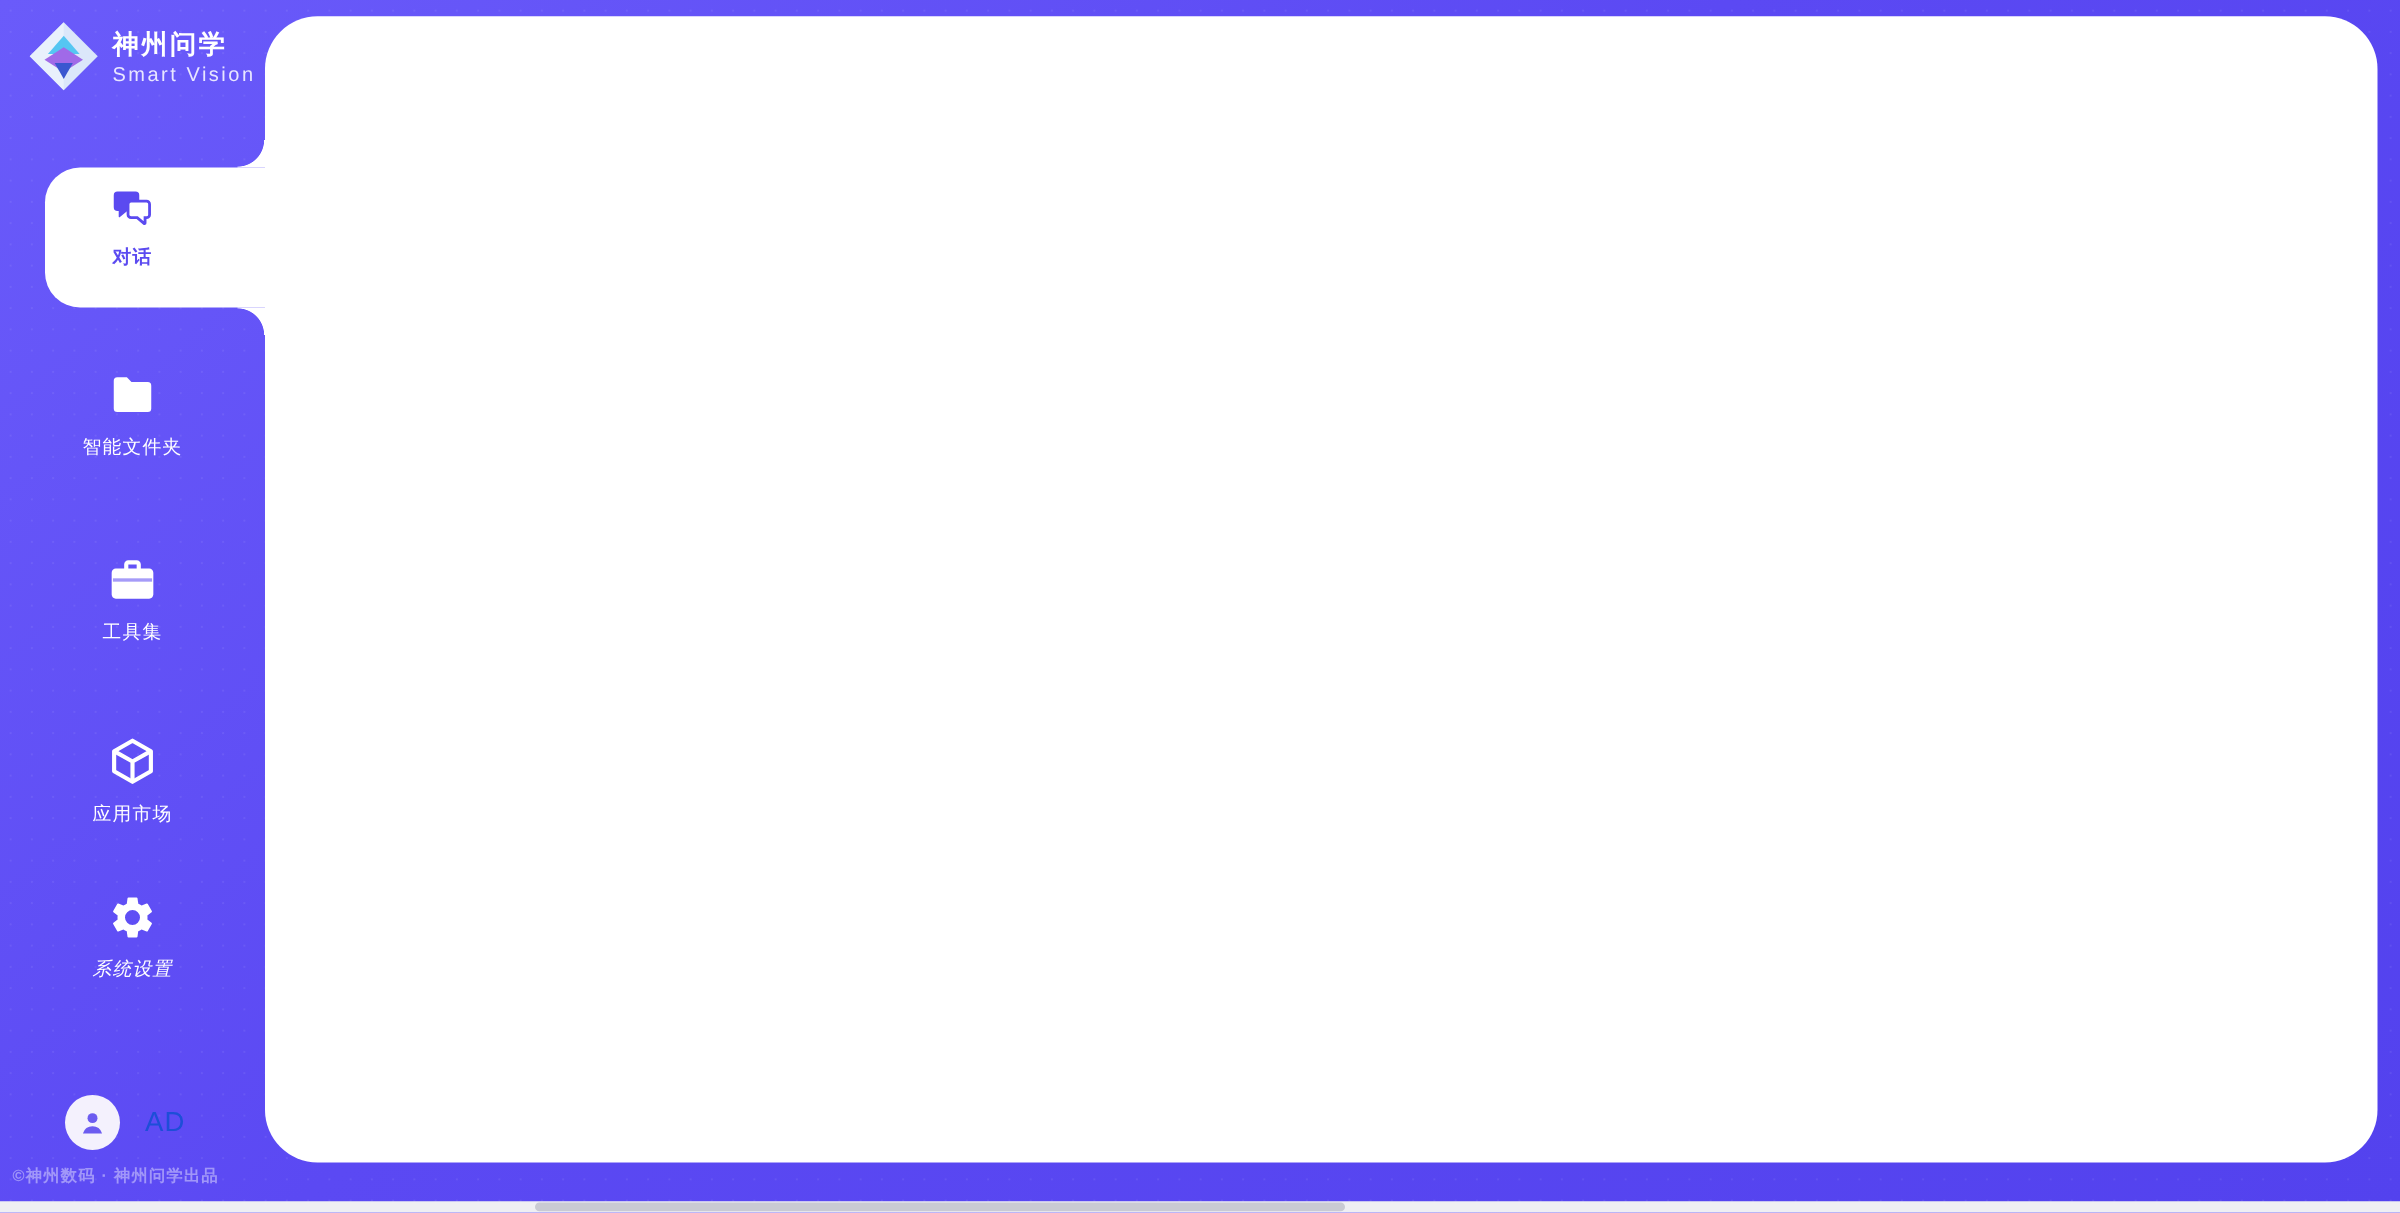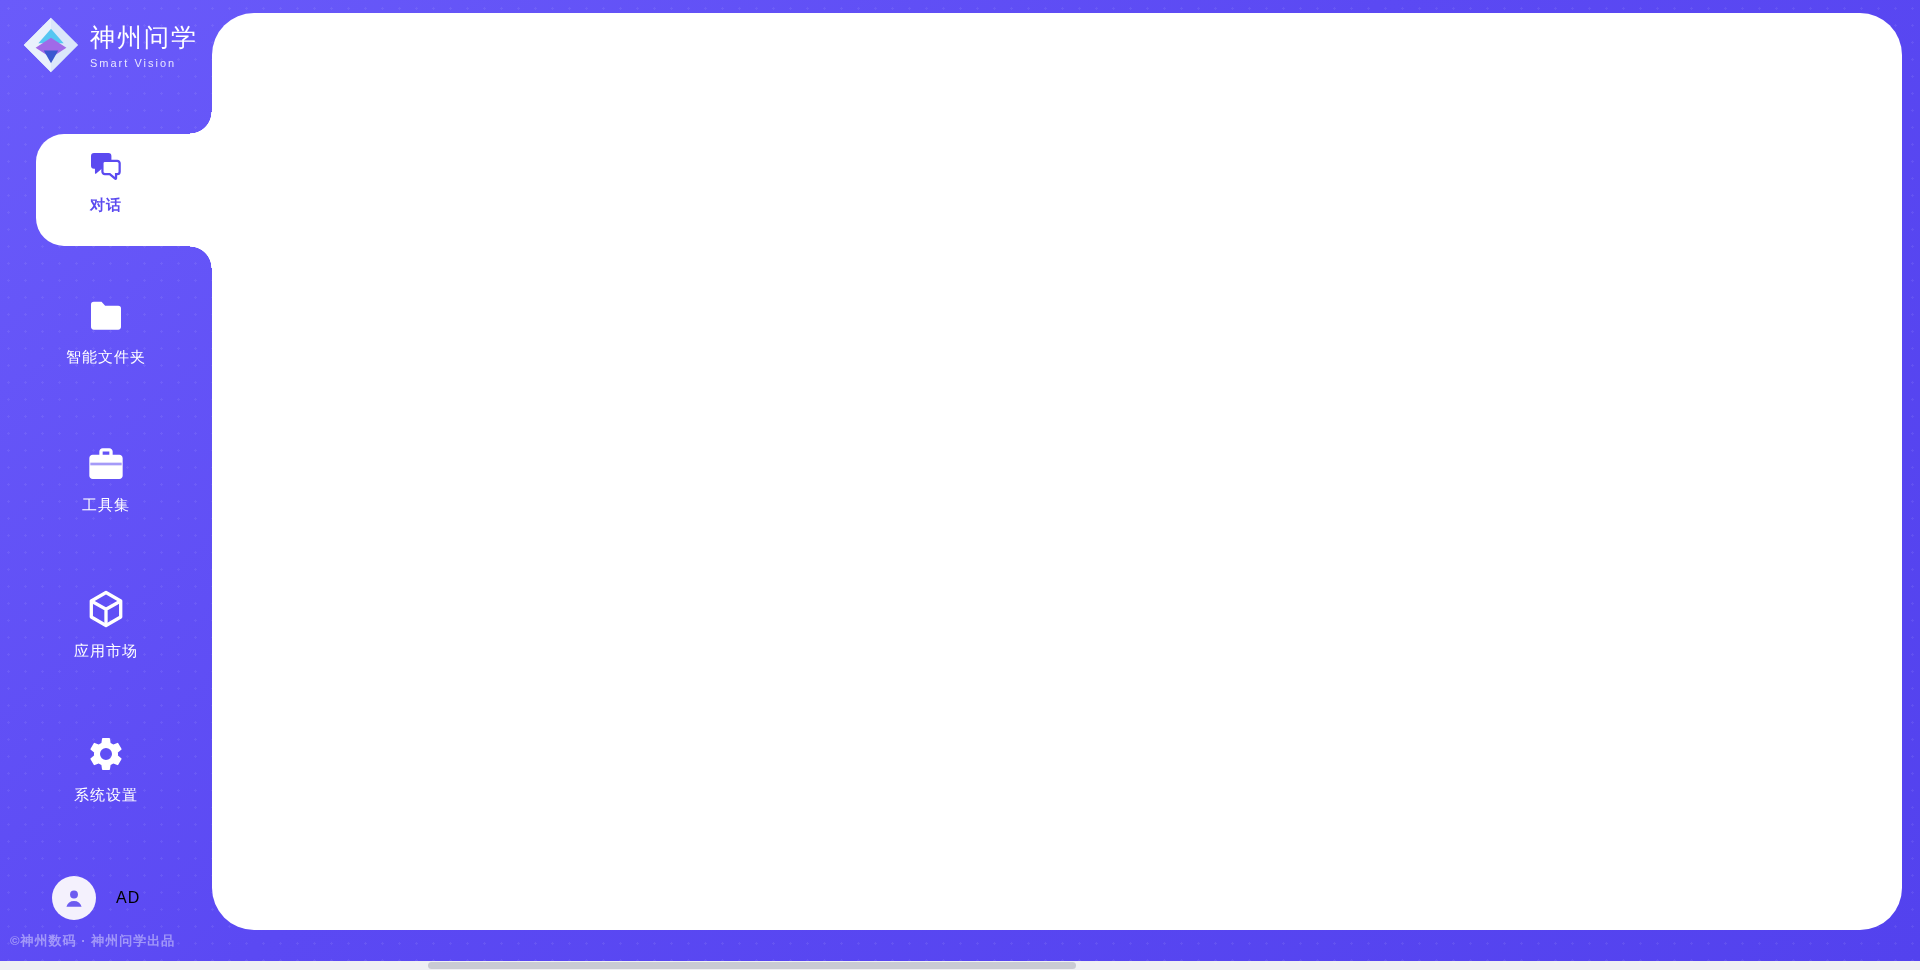--- a/index.html
+++ b/index.html
@@ -19,39 +19,39 @@
   
   .main-panel{
     position:absolute; left:212px; top:13px; width:1690px; height:917px;
     background:#ffffff; border-radius:42px; z-index:2;
   }
 
   
   .sidebar{ position:absolute; left:0; top:0; width:212px; height:957px; z-index:3; }
   .brand{ position:absolute; left:22px; top:16px; display:flex; align-items:center; gap:10px; }
   .brand .logo-diamond{ width:58px; height:58px; }
-  .brand-name{ color:#fff; font-size:25px; font-weight:normal; letter-spacing:2px; }
-  .brand-sub{ color:#e8e6ff; font-size:11px; letter-spacing:2px; margin-top:3px; }
+  .brand-name{ color:#fff; font-size:21px; font-weight:bold; letter-spacing:2px; }
+  .brand-sub{ color:#e8e6ff; font-size:16px; letter-spacing:2px; margin-top:3px; }
 
   .nav-active-blob{
     position:absolute; left:36px; top:134px; width:200px; height:112px;
     background:#fff; border-radius:28px 0 0 28px; z-index:3;
   }
   .flare{ position:absolute; left:190px; width:22px; height:22px; z-index:3; }
   .flare.top{ top:112px; background:radial-gradient(circle 22px at 0 0, rgba(0,0,0,0) 21px, #fff 21.6px); }
   .flare.bottom{ top:246px; background:radial-gradient(circle 22px at 0 100%, rgba(0,0,0,0) 21px, #fff 21.6px); }
 
   .nav-item{ position:absolute; left:0; width:212px; display:flex; flex-direction:column; align-items:center; cursor:pointer; z-index:4; }
   .nav-item .nav-label{ font-size:15px; color:#fff; margin-top:12px; letter-spacing:1px; }
   .nav-item.active .nav-label{ color:#5b4af0; font-weight:bold; }
   .nav-item svg{ display:block; }
 
   .user-row{ position:absolute; left:52px; top:876px; display:flex; align-items:center; gap:20px; z-index:4; cursor:pointer; }
   .avatar-circle{ width:44px; height:44px; border-radius:50%; background:#f4f1fd; display:flex; align-items:center; justify-content:center; }
-  .user-name{ color:#000000; font-size:16px; letter-spacing:1px; }
+  .user-name{ color:#1d4ed8; font-size:22px; letter-spacing:1px; }
   .sidebar-footer{ position:absolute; left:10px; top:932px; font-size:13px; color:rgba(255,255,255,.42); letter-spacing:1px; z-index:4; white-space:nowrap;font-weight:bold; }
 
   
   .content-col{ position:absolute; left:354px; top:0; width:952px; height:100%; }
 
   .greeting-row{ position:absolute; top:150px; left:0; display:flex; align-items:center; }
   .greeting-row .logo-diamond{ width:86px; height:86px; }
   .greeting-title{ font-size:30px; font-weight:bold; color:#0c0e13; margin-left:20px; letter-spacing:1px; }
 
   .cards-grid{ position:absolute; top:265px; left:0; width:952px; display:grid;
@@ -135,21 +135,21 @@
   </div>
 
   <div class="nav-item" style="top:588px;">
     <svg width="42" height="42" viewBox="0 0 24 24" fill="none" stroke="#fff" stroke-width="1.9" stroke-linejoin="round">
       <path d="M12 2.6 20.4 7.4v9.2L12 21.4 3.6 16.6V7.4L12 2.6z"></path>
       <path d="M3.6 7.4 12 12.1l8.4-4.7M12 12.1v9.3"></path>
     </svg>
     <span class="nav-label">应用市场</span>
   </div>
 
-  <div class="nav-item" style="top:734px;">
+  <div class="nav-item" style="top:714px;font-style:italic;">
     <svg width="40" height="40" viewBox="0 0 24 24">
       <path fill="#fff" d="M19.14 12.94c.04-.31.06-.62.06-.94 0-.32-.02-.64-.07-.94l2.03-1.58a.49.49 0 0 0 .12-.61l-1.92-3.32a.49.49 0 0 0-.59-.22l-2.39.96c-.5-.38-1.03-.7-1.62-.94l-.36-2.54a.48.48 0 0 0-.48-.41h-3.84c-.24 0-.43.17-.47.41l-.36 2.54c-.59.24-1.13.57-1.62.94l-2.39-.96a.49.49 0 0 0-.59.22L2.74 8.87a.48.48 0 0 0 .12.61l2.03 1.58c-.05.3-.09.63-.09.94s.02.64.07.94l-2.03 1.58a.49.49 0 0 0-.12.61l1.92 3.32c.12.22.37.29.59.22l2.39-.96c.5.38 1.03.7 1.62.94l.36 2.54c.05.24.24.41.48.41h3.84c.24 0 .44-.17.47-.41l.36-2.54c.59-.24 1.13-.56 1.62-.94l2.39.96c.22.08.47 0 .59-.22l1.92-3.32a.49.49 0 0 0-.12-.61l-2.01-1.58zM12 15.6A3.6 3.6 0 1 1 12 8.4a3.6 3.6 0 0 1 0 7.2z"></path>
     </svg>
     <span class="nav-label">系统设置</span>
   </div>
 
   <div class="user-row">
     <div class="avatar-circle">
       <svg width="28" height="28" viewBox="0 0 24 24">
         <circle cx="12" cy="9" r="3.4" fill="#6c5cf0"></circle>

